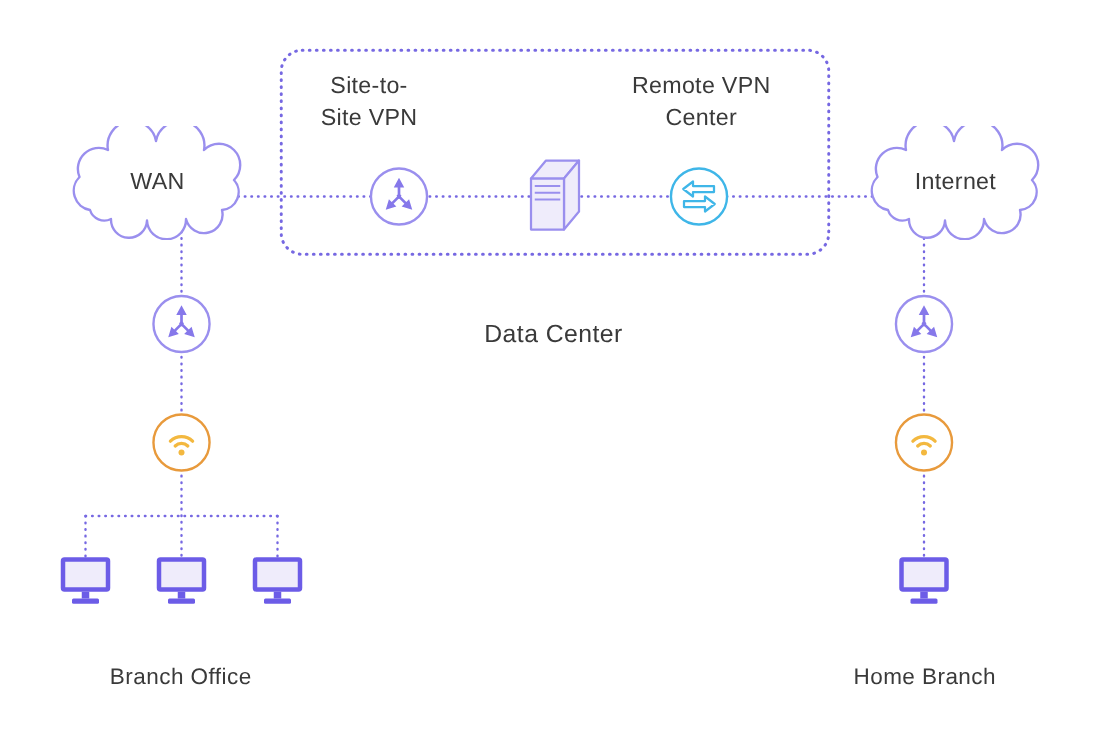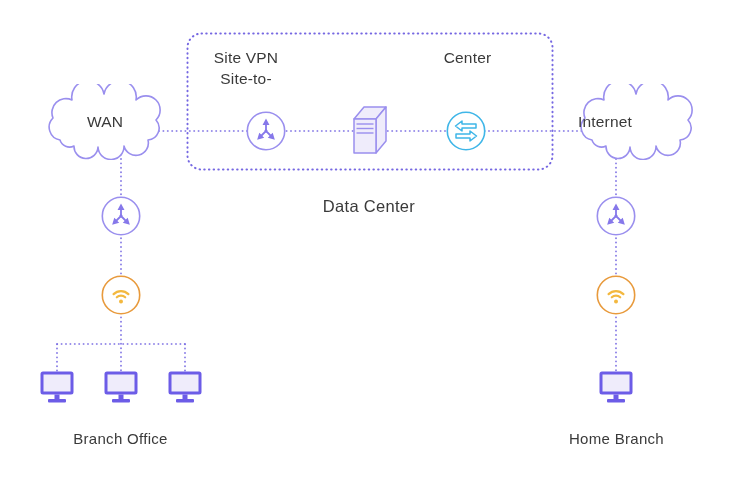--- a/index.html
+++ b/index.html
@@ -32,21 +32,21 @@
   .vpn-arrow{fill:#fff;stroke:var(--cyan);stroke-width:1.5;stroke-linejoin:round;}
   .face{fill:var(--lavender);stroke:var(--purple-light);stroke-width:1.5;stroke-linejoin:round;}
   .slat{stroke:var(--purple-light);stroke-width:1.4;}
   .screen{fill:var(--lavender);stroke:var(--purple);stroke-width:3;}
   .stand,.base{fill:var(--purple);}
   .lbl{position:absolute;z-index:4;color:var(--text);text-align:center;}
   .cloud-lbl{display:flex;align-items:center;justify-content:center;font-size:15.5px;letter-spacing:.2px;}
   .two-line{font-size:15.5px;line-height:21px;letter-spacing:.2px;}
   .two-line span{display:block;}
   .title-lbl{font-size:16.5px;letter-spacing:.3px;}
-  .site-lbl{font-size:15px;letter-spacing:.3px;}
+  .site-lbl{font-size:15px;letter-spacing:.3px;margin-top:13px;}
 </style>
 </head>
 <body>
 
 <div class="stage">
 
   <svg class="lines" width="740" height="492" viewBox="0 0 740 492">
     <rect class="dot boundary" x="187.5" y="33.5" width="365" height="136" rx="14"></rect>
     <line class="dot" x1="150" y1="131" x2="600" y2="131"></line>
     <line class="dot" x1="121" y1="150" x2="121" y2="372"></line>
@@ -57,21 +57,21 @@
   </svg>
 
   <svg class="cloud-svg" style="left:40px;top:84px" width="130" height="76" viewBox="0 0 130 76">
     <path class="cloud-path" d="M 20 56 A 13 13 0 0 1 13 34 A 14 14 0 0 1 32 16 A 16 16 0 0 1 64 10 A 16 16 0 0 1 96 16 A 14 14 0 0 1 116 36 A 12 12 0 0 1 108 56 A 11 11 0 0 1 84 62 A 12 12 0 0 1 58 63 A 11 11 0 0 1 34 62 A 10 10 0 0 1 20 56 Z"></path>
   </svg>
   <div class="lbl cloud-lbl" style="left:40px;top:84px;width:130px;height:76px">WAN</div>
 
   <svg class="cloud-svg" style="left:572px;top:84px" width="130" height="76" viewBox="0 0 130 76">
     <path class="cloud-path" d="M 20 56 A 13 13 0 0 1 13 34 A 14 14 0 0 1 32 16 A 16 16 0 0 1 64 10 A 16 16 0 0 1 96 16 A 14 14 0 0 1 116 36 A 12 12 0 0 1 108 56 A 11 11 0 0 1 84 62 A 12 12 0 0 1 58 63 A 11 11 0 0 1 34 62 A 10 10 0 0 1 20 56 Z"></path>
   </svg>
-  <div class="lbl cloud-lbl" style="left:540px;top:84px;width:130px;height:76px">Internet</div>
+  <div class="lbl cloud-lbl" style="left:572px;top:84px;width:130px;height:76px">Internet</div>
 
   <svg class="icon" style="left:246px;top:111px" width="40" height="40" viewBox="0 0 40 40">
     <circle class="ring purple" cx="20" cy="20" r="18.7"></circle>
     <g class="router-arrows">
       <path d="M20 7.5 L23.5 14 L20.9 14 L20.9 21.5 L19.1 21.5 L19.1 14 L16.5 14 Z"></path>
       <g transform="rotate(135 20 20)">
           <path d="M20 7.5 L23.5 14 L20.9 14 L20.9 21.5 L19.1 21.5 L19.1 14 L16.5 14 Z"></path>
         </g>
       <g transform="rotate(-135 20 20)">
           <path d="M20 7.5 L23.5 14 L20.9 14 L20.9 21.5 L19.1 21.5 L19.1 14 L16.5 14 Z"></path>
@@ -150,27 +150,28 @@
     <rect class="base" x="9" y="29" width="18" height="3.5" rx="1"></rect>
   </svg>
 
   <svg class="icon" style="left:598px;top:370px" width="36" height="34" viewBox="0 0 36 34">
     <rect class="screen" x="3" y="3" width="30" height="20" rx="1"></rect>
     <rect class="stand" x="15.5" y="24.5" width="5" height="4.5"></rect>
     <rect class="base" x="9" y="29" width="18" height="3.5" rx="1"></rect>
   </svg>
 
   <div class="lbl two-line" style="left:190px;top:47px;width:112px">
+    <span>Site-to-</span>
     <span>Site VPN</span>
-    <span>Site-to-</span>
   </div>
 
   <div class="lbl two-line" style="left:405px;top:47px;width:125px">
+    <span>Remote VPN</span>
     <span>Center</span>
   </div>
 
-  <div class="lbl title-lbl" style="left:284px;top:197px;width:170px">Data Center</div>
+  <div class="lbl title-lbl" style="left:284px;top:214px;width:170px">Data Center</div>
 
   <div class="lbl site-lbl" style="left:38px;top:430px;width:165px">Branch Office</div>
 
   <div class="lbl site-lbl" style="left:534px;top:430px;width:165px">Home Branch</div>
 
 </div>
 
 </body></html>

